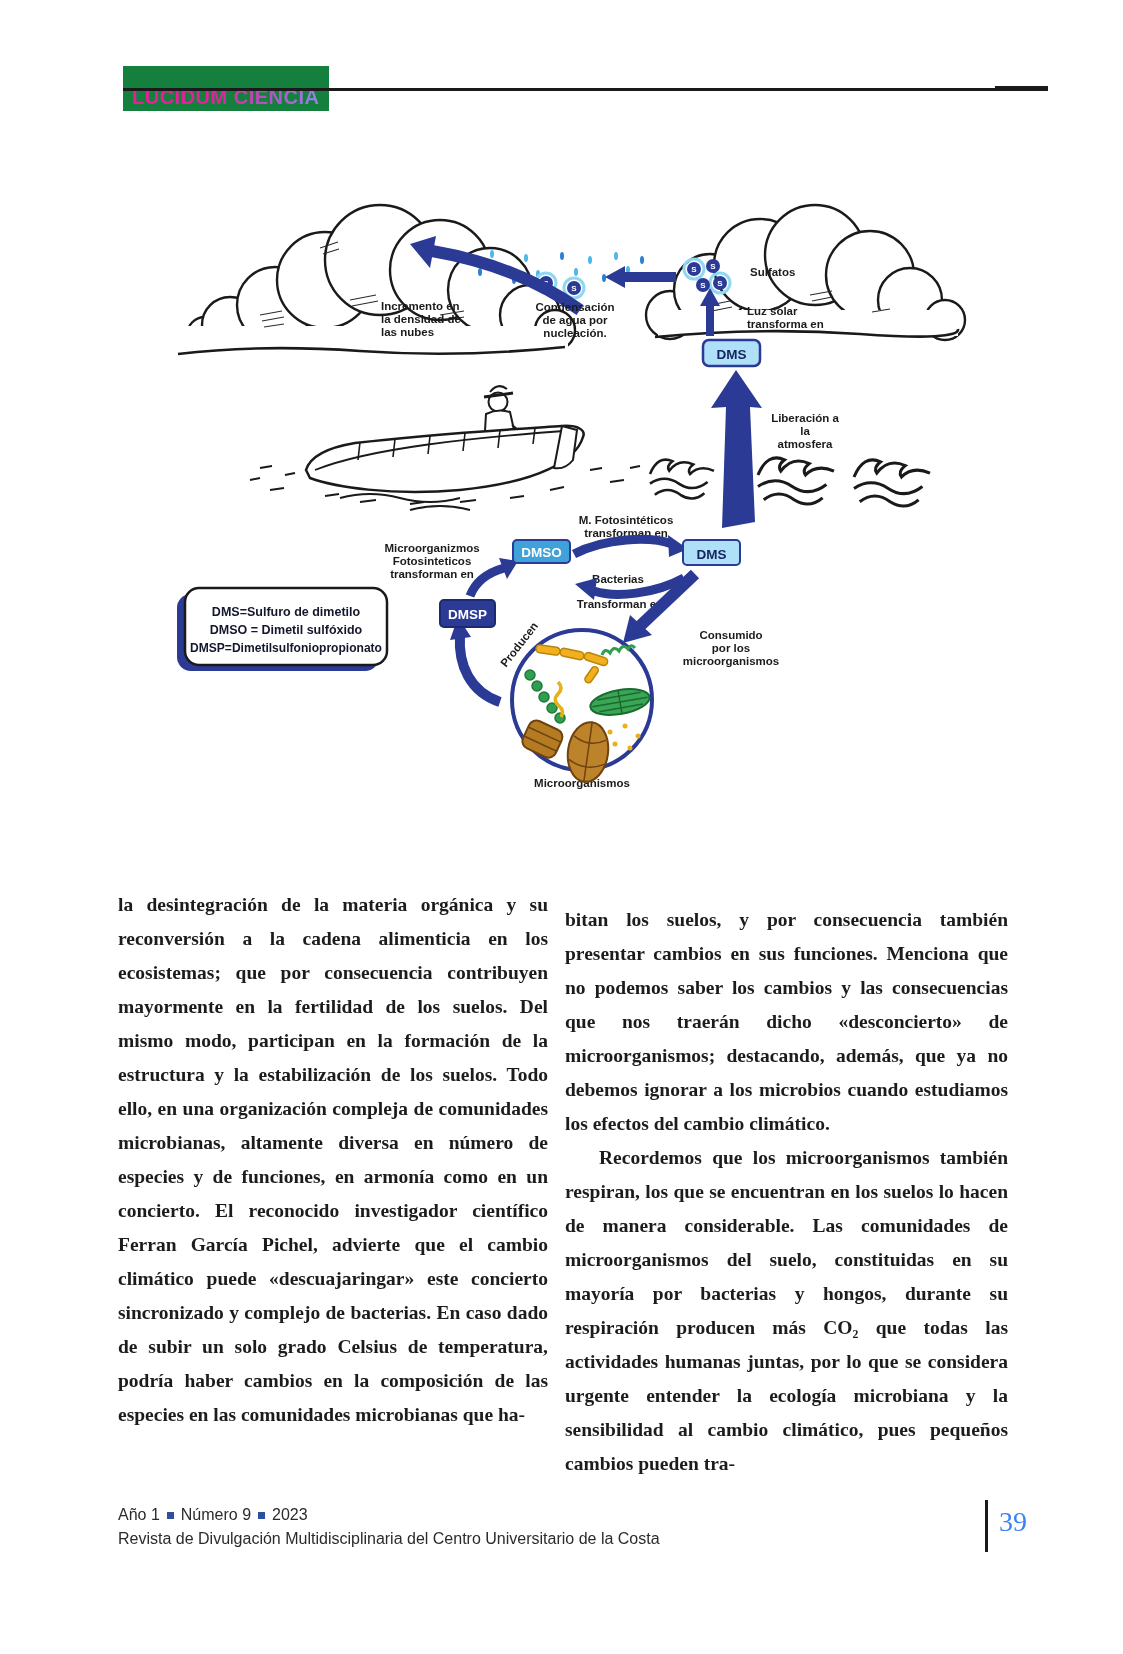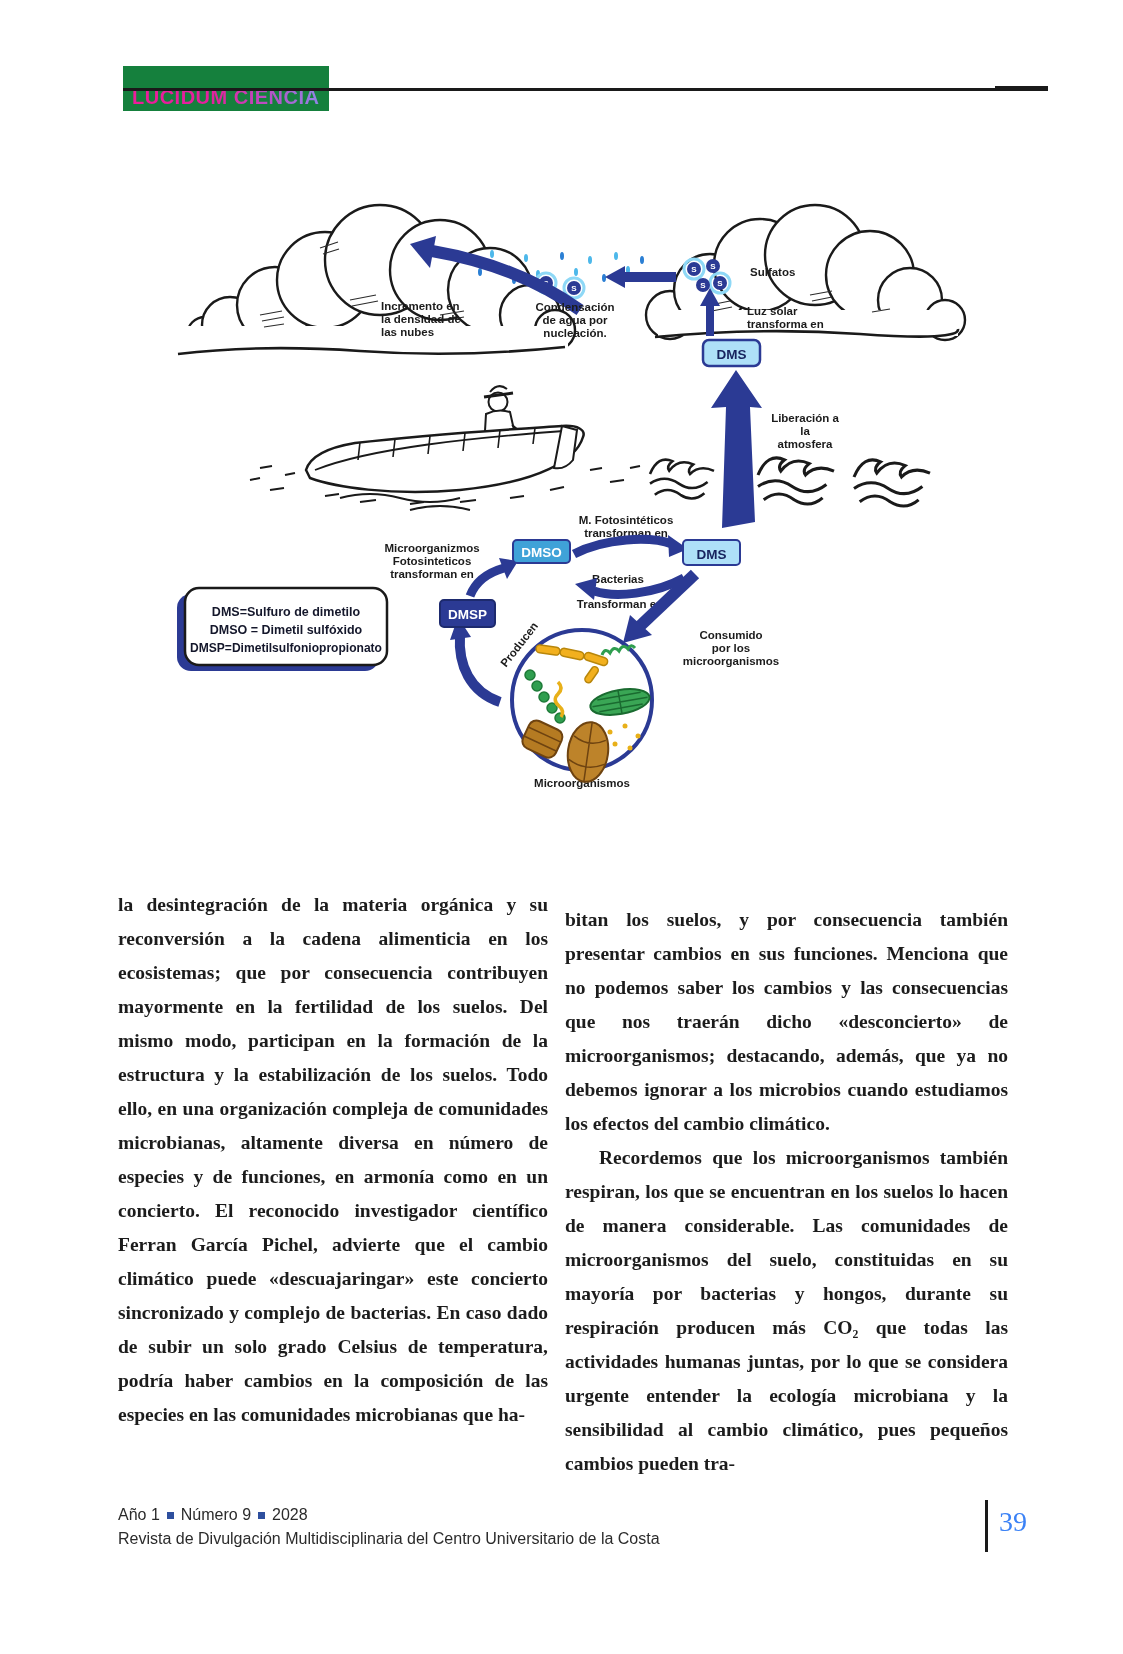--- a/index.html
+++ b/index.html
@@ -294,20 +294,20 @@
   <div class="col col-left">
     <p>la desintegración de la materia orgánica y su reconversión a la cadena alimenticia en los ecosistemas; que por consecuencia contribuyen mayormente en la fertilidad de los suelos. Del mismo modo, participan en la formación de la estructura y la estabilización de los suelos. Todo ello, en una organización compleja de comunidades microbianas, altamente diversa en número de especies y de funciones, en armonía como en un concierto. El reconocido investigador científico Ferran García Pichel, advierte que el cambio climático puede «descuajaringar» este concierto sincronizado y complejo de bacterias. En caso dado de subir un solo grado Celsius de temperatura, podría haber cambios en la composición de las especies en las comunidades microbianas que ha-</p>
   </div>
   <div class="col col-right">
     <p>bitan los suelos, y por consecuencia también presentar cambios en sus funciones. Menciona que no podemos saber los cambios y las consecuencias que nos traerán dicho «desconcierto» de microorganismos; destacando, además, que ya no debemos ignorar a los microbios cuando estudiamos los efectos del cambio climático.</p>
     <p class="indent">Recordemos que los microorganismos también respiran, los que se encuentran en los suelos lo hacen de manera considerable. Las comunidades de microorganismos del suelo, constituidas en su mayoría por bacterias y hongos, durante su respiración producen más CO₂ que todas las actividades humanas juntas, por lo que se considera urgente entender la ecología microbiana y la sensibilidad al cambio climático, pues pequeños cambios pueden tra-</p>
   </div>
 
   <div class="footer">
     <div>
-      <span>Año 1</span><span class="sep-sq"></span><span>Número 9</span><span class="sep-sq"></span><span>2028</span>
+      <span>Año 1</span><span class="sep-sq"></span><span>Número 9</span><span class="sep-sq"></span><span>2023</span>
     </div>
     <div>Revista de Divulgación Multidisciplinaria del Centro Universitario de la Costa</div>
   </div>
   <div class="pnum-bar"></div>
   <div class="pnum">39</div>
 
 </div>
 
 </body></html>

